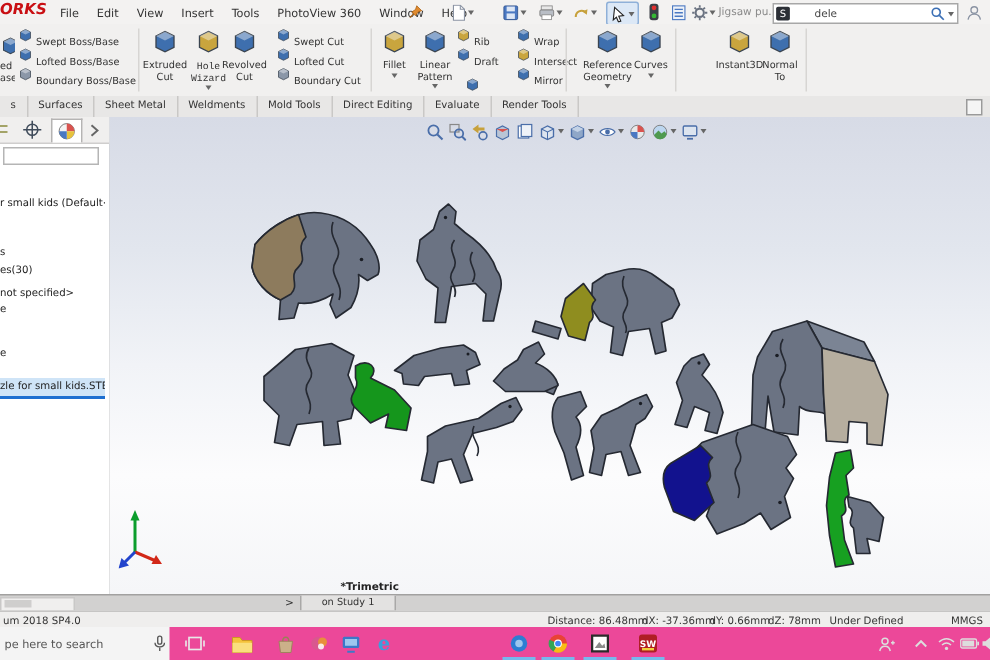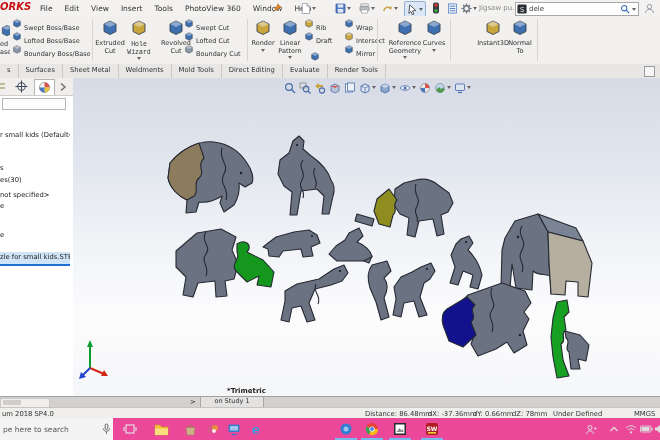--- a/index.html
+++ b/index.html
@@ -9,21 +9,21 @@
   
   #menubar{left:0;top:0;width:660px;height:16px;background:#f3f2f1;border-bottom:1px solid #e0dfde;}
   #logo{left:0;top:1px;font-size:10px;font-weight:bold;font-style:italic;color:#c90f13;letter-spacing:0;}
   #menus{left:34px;top:0;height:16px;display:flex;align-items:center;}
   .menu-item{font-size:7.5px;color:#333;padding:0 6px;cursor:default;}
   .qbtn{position:absolute;top:1px;height:14px;display:flex;align-items:center;gap:1px;}
   .qbtn.pressed{border:1px solid #8fb0d8;background:#dce8f6;border-radius:2px;padding:0 2px;}
   .dd{width:0;height:0;border-left:2.5px solid transparent;border-right:2.5px solid transparent;border-top:3.5px solid #666;display:inline-block;}
   #doc-title{left:479px;top:4px;font-size:7px;color:#8a8a8a;white-space:nowrap;}
   #cmd-search{left:515px;top:2px;width:122px;height:12px;background:#fff;border:1px solid #a7a7a7;display:flex;align-items:center;}
-  #cmd-search .val{font-size:7px;color:#444;flex:1;padding-left:2px;}
+  #cmd-search .val{font-size:7px;color:#444;flex:1;padding-left:16px;}
   
   #ribbon{left:0;top:16px;width:660px;height:48px;background:#f1f0ef;}
   .rsep{position:absolute;top:3px;width:1px;height:42px;background:#d7d5d3;}
   .bigbtn{position:absolute;top:2px;height:44px;display:flex;flex-direction:column;align-items:center;cursor:default;}
   .bigbtn .blabel{font-size:6.5px;line-height:7.5px;color:#333;text-align:center;white-space:nowrap;}
   .smallbtn{position:absolute;height:12px;display:flex;align-items:flex-end;gap:2px;cursor:default;}
   .smallbtn .slabel{font-size:6.5px;color:#333;white-space:nowrap;}
   #clipped-btn{position:absolute;left:0;top:2px;width:10px;height:44px;overflow:hidden;}
   #clipped-btn .blabel{font-size:6.5px;line-height:7.5px;color:#333;}
   
@@ -215,34 +215,34 @@
     </div>
     <div class="bigbtn" style="left: 126px; width: 26px; font-family: Liberation Mono, monospace;">
       <span><svg width="18" height="18" viewBox="0 0 12 12">
           <path d="M2,4 L6,2 L10,4 L10,9 L6,11 L2,9 Z" fill="#c9a53e" stroke="#3a4450" stroke-width="0.6"></path>
           <path d="M2,4 L6,2 L10,4 L6,6 Z" fill="#ffffff" fill-opacity="0.4" stroke="none"></path>
         </svg></span>
       <span class="blabel">Hole</span>
       <span class="blabel">Wizard</span>
       <span class="dd" style="margin-top: 1px;"></span>
     </div>
-    <div class="bigbtn" style="left: 161px; width: 30px;">
+    <div class="bigbtn" style="left: 148px; width: 30px;">
       <span><svg width="18" height="18" viewBox="0 0 12 12">
           <path d="M2,4 L6,2 L10,4 L10,9 L6,11 L2,9 Z" fill="#3e6fae" stroke="#3a4450" stroke-width="0.6"></path>
           <path d="M2,4 L6,2 L10,4 L6,6 Z" fill="#ffffff" fill-opacity="0.4" stroke="none"></path>
         </svg></span>
       <span class="blabel">Revolved</span>
       <span class="blabel">Cut</span>
     </div>
     <div class="bigbtn" style="left: 250px; width: 26px;">
       <span><svg width="18" height="18" viewBox="0 0 12 12">
           <path d="M2,4 L6,2 L10,4 L10,9 L6,11 L2,9 Z" fill="#c9a53e" stroke="#3a4450" stroke-width="0.6"></path>
           <path d="M2,4 L6,2 L10,4 L6,6 Z" fill="#ffffff" fill-opacity="0.4" stroke="none"></path>
         </svg></span>
-      <span class="blabel">Render</span>
+      <span class="blabel">Fillet</span>
       <span class="blabel"></span>
       <span class="dd" style="margin-top: 1px;"></span>
     </div>
     <div class="bigbtn" style="left: 276px; width: 28px;">
       <span><svg width="18" height="18" viewBox="0 0 12 12">
           <path d="M2,4 L6,2 L10,4 L10,9 L6,11 L2,9 Z" fill="#3e6fae" stroke="#3a4450" stroke-width="0.6"></path>
           <path d="M2,4 L6,2 L10,4 L6,6 Z" fill="#ffffff" fill-opacity="0.4" stroke="none"></path>
         </svg></span>
       <span class="blabel">Linear</span>
       <span class="blabel">Pattern</span>

